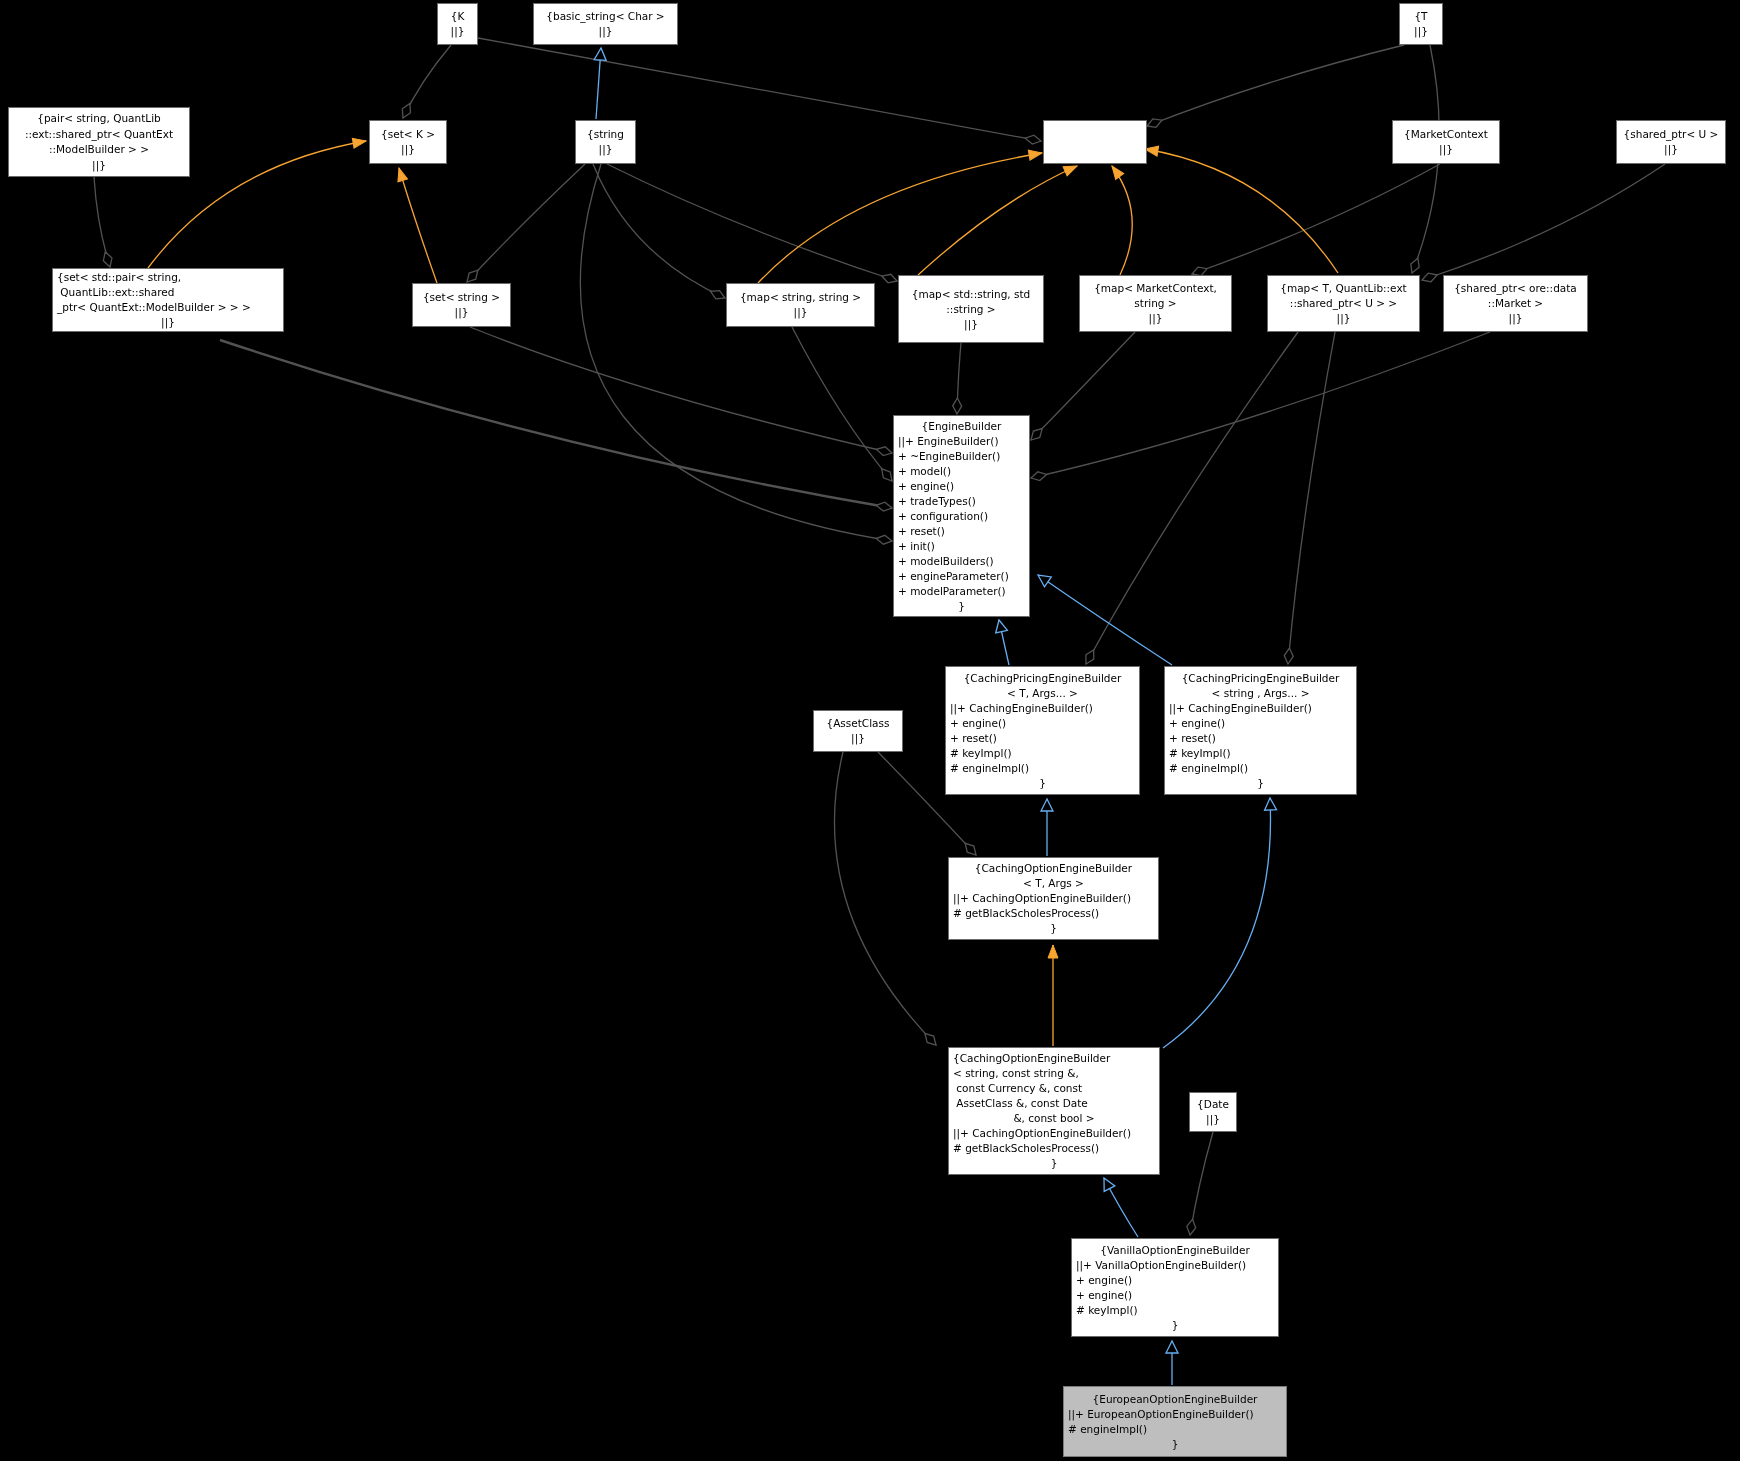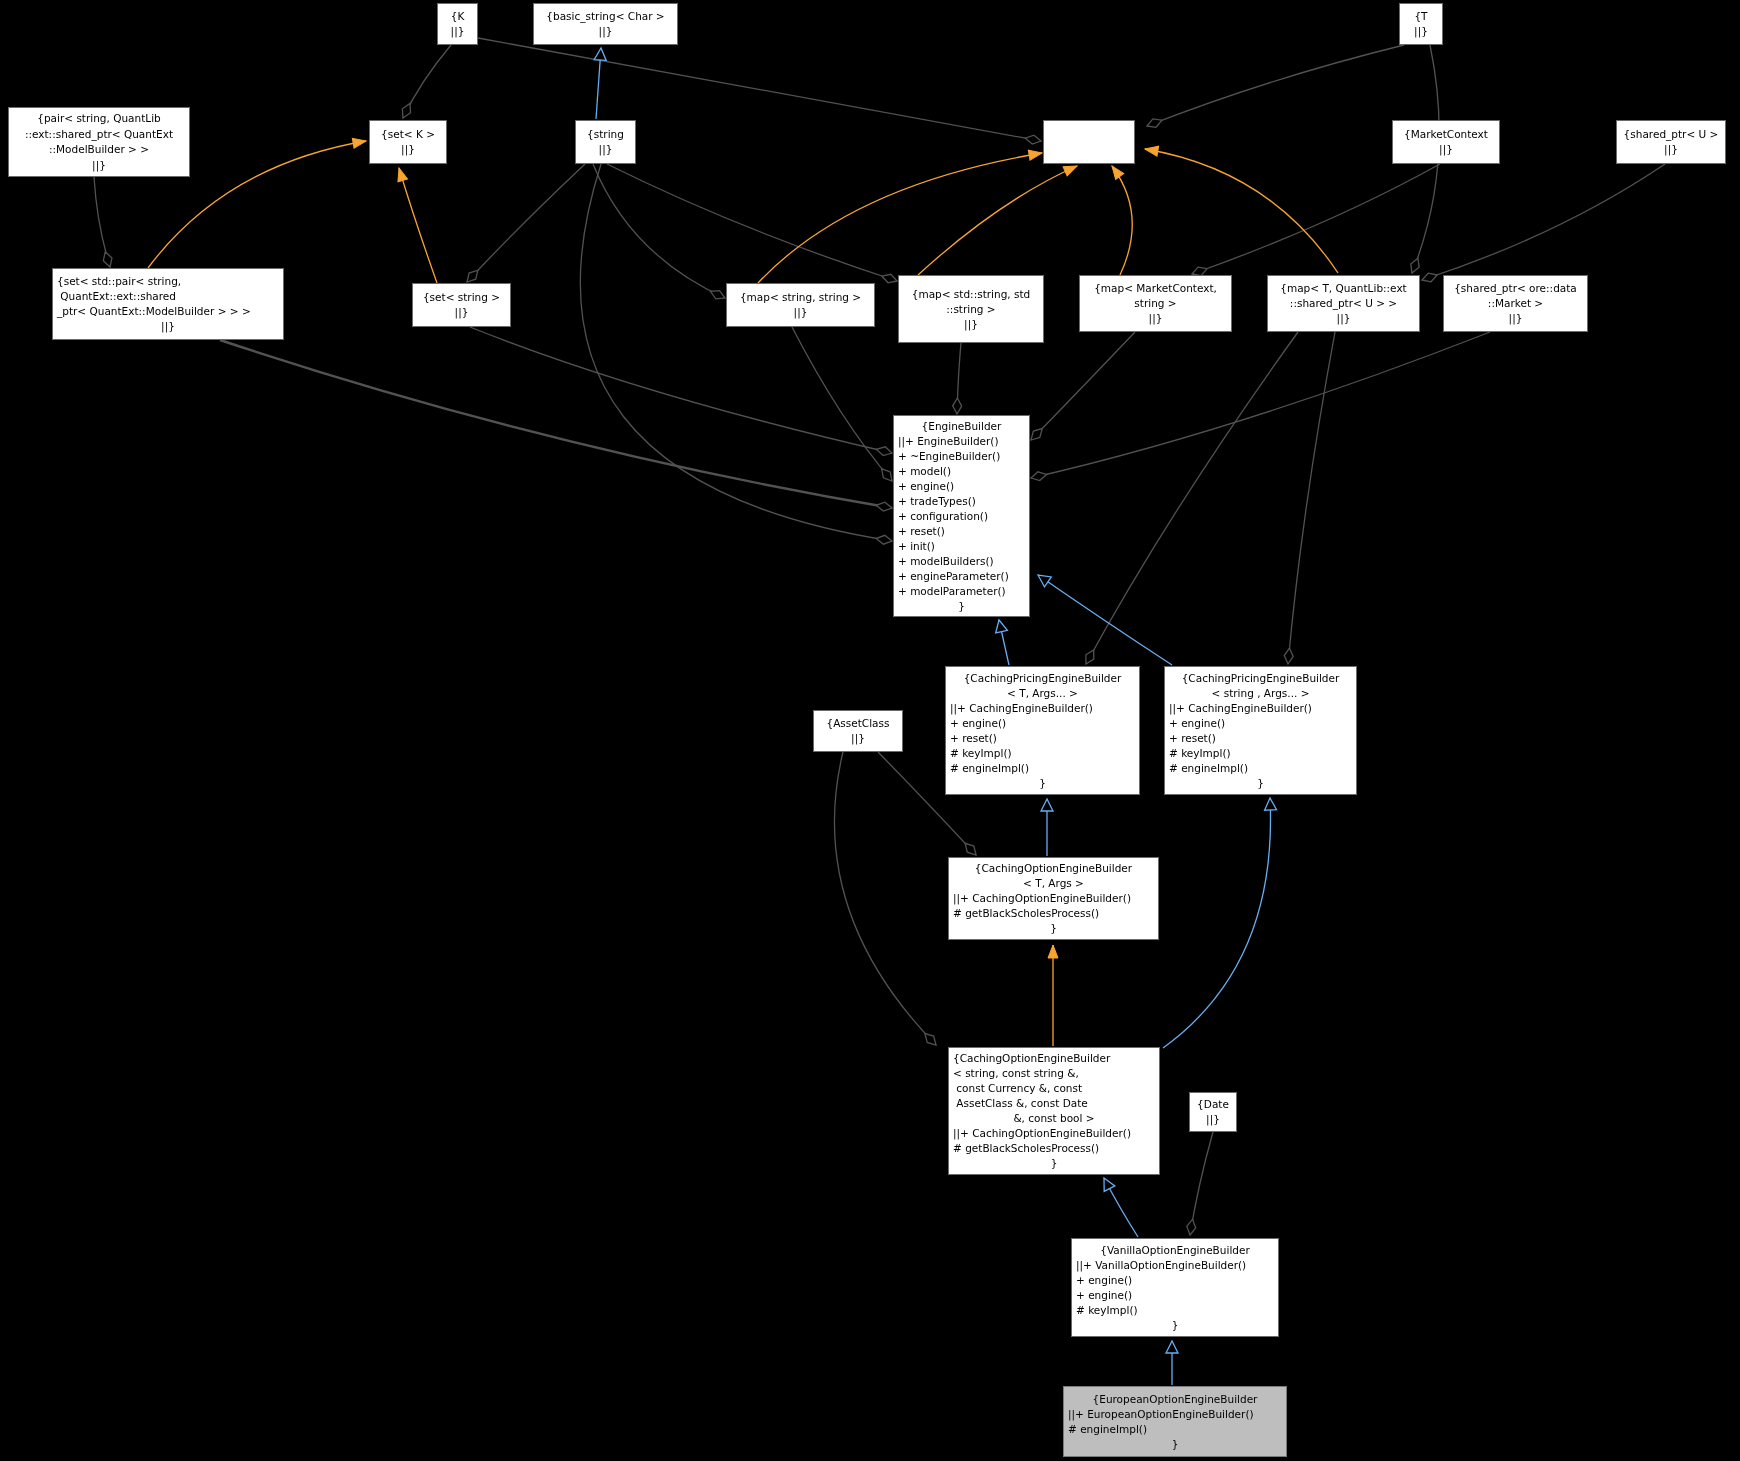--- a/index.html
+++ b/index.html
@@ -104,24 +104,24 @@
     <path d="M1172,1385 Q1172,1363 1172,1341" fill="none" stroke="#66aef2" stroke-width="1.3"></path>
     <path d="M0,0 L-12,-6 L-12,6 Z" transform="translate(1172,1341) rotate(-90.0)" fill="#000000" stroke="#66aef2" stroke-width="1.3"></path>
   </svg>
 <div id="node-layer">
     <div class="node" style="left: 437px; top: 3px; width: 41px; height: 42px;"><div class="ln ac">{K</div><div class="ln ac">||}</div></div>
     <div class="node" style="left: 533px; top: 3px; width: 145px; height: 42px;"><div class="ln ac">{basic_string&lt; Char &gt;</div><div class="ln ac">||}</div></div>
     <div class="node" style="left: 1399px; top: 3px; width: 44px; height: 42px;"><div class="ln ac">{T</div><div class="ln ac">||}</div></div>
     <div class="node" style="left: 8px; top: 107px; width: 182px; height: 70px; justify-content: space-between;"><div class="ln ac">{pair&lt; string, QuantLib</div><div class="ln ac">::ext::shared_ptr&lt; QuantExt</div><div class="ln ac">::ModelBuilder &gt; &gt;</div><div class="ln ac">||}</div></div>
     <div class="node" style="left: 369px; top: 120px; width: 78px; height: 44px;"><div class="ln ac">{set&lt; K &gt;</div><div class="ln ac">||}</div></div>
     <div class="node" style="left: 575px; top: 120px; width: 61px; height: 44px;"><div class="ln ac">{string</div><div class="ln ac">||}</div></div>
-    <div class="node" style="left: 1043px; top: 120px; width: 92px; height: 44px; gap: 40px;"><div class="ln ac">{map&lt; K, T &gt;</div><div class="ln ac">||}</div></div>
+    <div class="node" style="left: 1043px; top: 120px; width: 104px; height: 44px; gap: 40px;"><div class="ln ac">{map&lt; K, T &gt;</div><div class="ln ac">||}</div></div>
     <div class="node" style="left: 1392px; top: 120px; width: 108px; height: 44px;"><div class="ln ac">{MarketContext</div><div class="ln ac">||}</div></div>
     <div class="node" style="left: 1616px; top: 120px; width: 110px; height: 44px;"><div class="ln ac">{shared_ptr&lt; U &gt;</div><div class="ln ac">||}</div></div>
-    <div class="node" style="left: 52px; top: 268px; width: 232px; height: 72px;"><div class="ln al">{set&lt; std::pair&lt; string,</div><div class="ln al"> QuantExt::ext::shared</div><div class="ln al">_ptr&lt; QuantExt::ModelBuilder &gt; &gt; &gt;</div><div class="ln ac">||}</div></div>
+    <div class="node" style="left: 52px; top: 268px; width: 232px; height: 64px;"><div class="ln al">{set&lt; std::pair&lt; string,</div><div class="ln al"> QuantLib::ext::shared</div><div class="ln al">_ptr&lt; QuantExt::ModelBuilder &gt; &gt; &gt;</div><div class="ln ac">||}</div></div>
     <div class="node" style="left: 412px; top: 283px; width: 99px; height: 44px;"><div class="ln ac">{set&lt; string &gt;</div><div class="ln ac">||}</div></div>
     <div class="node" style="left: 726px; top: 283px; width: 149px; height: 44px;"><div class="ln ac">{map&lt; string, string &gt;</div><div class="ln ac">||}</div></div>
     <div class="node" style="left: 898px; top: 275px; width: 146px; height: 68px;"><div class="ln ac">{map&lt; std::string, std</div><div class="ln ac">::string &gt;</div><div class="ln ac">||}</div></div>
     <div class="node" style="left: 1079px; top: 275px; width: 153px; height: 57px;"><div class="ln ac">{map&lt; MarketContext,</div><div class="ln ac">string &gt;</div><div class="ln ac">||}</div></div>
     <div class="node" style="left: 1267px; top: 275px; width: 153px; height: 57px;"><div class="ln ac">{map&lt; T, QuantLib::ext</div><div class="ln ac">::shared_ptr&lt; U &gt; &gt;</div><div class="ln ac">||}</div></div>
     <div class="node" style="left: 1443px; top: 275px; width: 145px; height: 57px; align-items: flex-end;"><div class="ln ac">{shared_ptr&lt; ore::data</div><div class="ln ac">::Market &gt;</div><div class="ln ac">||}</div></div>
     <div class="node" style="left: 893px; top: 415px; width: 137px; height: 202px;"><div class="ln ac">{EngineBuilder</div><div class="ln al">||+ EngineBuilder()</div><div class="ln al">+ ~EngineBuilder()</div><div class="ln al">+ model()</div><div class="ln al">+ engine()</div><div class="ln al">+ tradeTypes()</div><div class="ln al">+ configuration()</div><div class="ln al">+ reset()</div><div class="ln al">+ init()</div><div class="ln al">+ modelBuilders()</div><div class="ln al">+ engineParameter()</div><div class="ln al">+ modelParameter()</div><div class="ln ac">}</div></div>
     <div class="node" style="left: 945px; top: 666px; width: 195px; height: 129px;"><div class="ln ac">{CachingPricingEngineBuilder</div><div class="ln ac">&lt; T, Args... &gt;</div><div class="ln al">||+ CachingEngineBuilder()</div><div class="ln al">+ engine()</div><div class="ln al">+ reset()</div><div class="ln al"># keyImpl()</div><div class="ln al"># engineImpl()</div><div class="ln ac">}</div></div>
     <div class="node" style="left: 1164px; top: 666px; width: 193px; height: 129px;"><div class="ln ac">{CachingPricingEngineBuilder</div><div class="ln ac">&lt; string , Args... &gt;</div><div class="ln al">||+ CachingEngineBuilder()</div><div class="ln al">+ engine()</div><div class="ln al">+ reset()</div><div class="ln al"># keyImpl()</div><div class="ln al"># engineImpl()</div><div class="ln ac">}</div></div>
     <div class="node" style="left: 813px; top: 710px; width: 90px; height: 42px;"><div class="ln ac">{AssetClass</div><div class="ln ac">||}</div></div>

